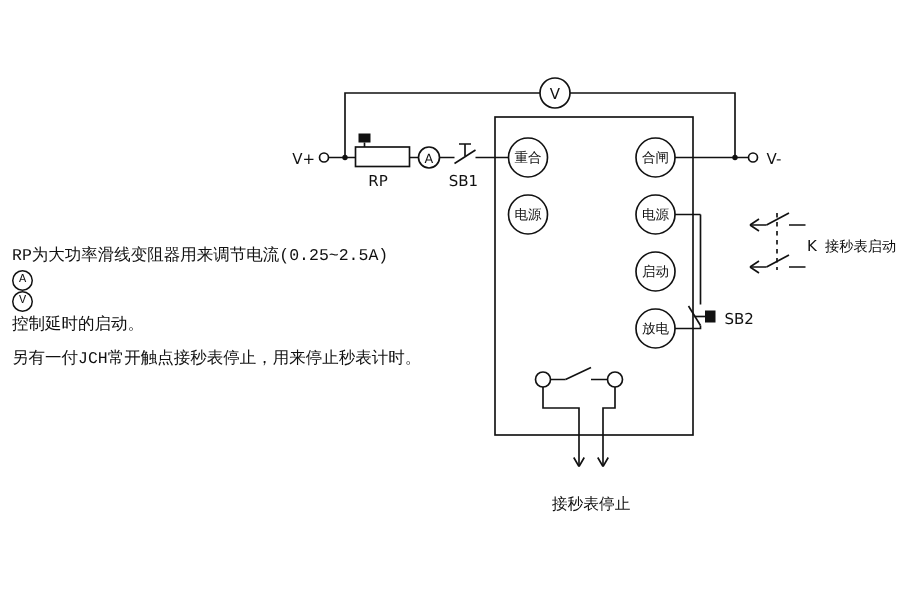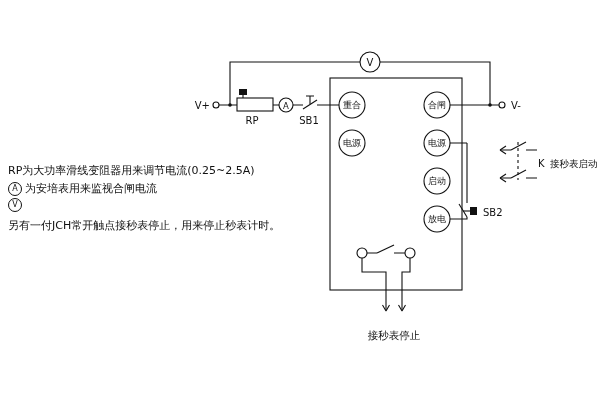--- a/index.html
+++ b/index.html
@@ -1,19 +1,19 @@
 <!DOCTYPE html>
 <html><head>
 <meta charset="utf-8">
 <style>
   html,body{margin:0;padding:0;background:#fff;}
   body{font-family:"DejaVu Sans",sans-serif;color:#111;}
   .stage{position:relative;width:600px;height:400px;background:#fff;overflow:hidden;}
   .circuit{position:absolute;left:0;top:0;}
-  .notes{position:absolute;left:8px;top:162px;font-size:11px;line-height:18px;}
+  .notes{position:absolute;left:8px;top:162px;font-size:11px;line-height:18px;font-family:Liberation Mono, monospace;}
   .note-line{display:flex;align-items:center;white-space:nowrap;}
   .note-line.gap{margin-top:5px;}
   .ci{display:inline-flex;align-items:center;justify-content:center;
       width:12px;height:12px;border:1px solid #111;border-radius:50%;
       font-size:8px;line-height:1;margin-right:3px;flex:0 0 auto;}
   .ci:empty{display:none;}
   svg text{fill:#111;stroke:none;font-family:"DejaVu Sans",sans-serif;}
   .lbl{font-size:10px;}
   .lbl-sm{font-size:9.5px;}
   .panel-txt{font-size:9px;}
@@ -125,24 +125,27 @@
     <text x="394" y="339" text-anchor="middle" style="font-size:10.5px">接秒表停止</text>
   </svg>
 
   <div class="notes">
     <div class="note-line">
 
       <span>RP为大功率滑线变阻器用来调节电流(0.25~2.5A)</span>
     </div>
     <div class="note-line">
       <span class="ci">A</span>
-      <span>为安培表用来监视合闸电流</span>
     </div>
     <div class="note-line">
       <span class="ci">V</span>
+    </div>
+    <div class="note-line">
+
+      <span>控制延时的启动。</span>
     </div>
     <div class="note-line gap">
 
       <span>另有一付JCH常开触点接秒表停止，用来停止秒表计时。</span>
     </div>
   </div>
 
 </div>
 
 </body></html>

